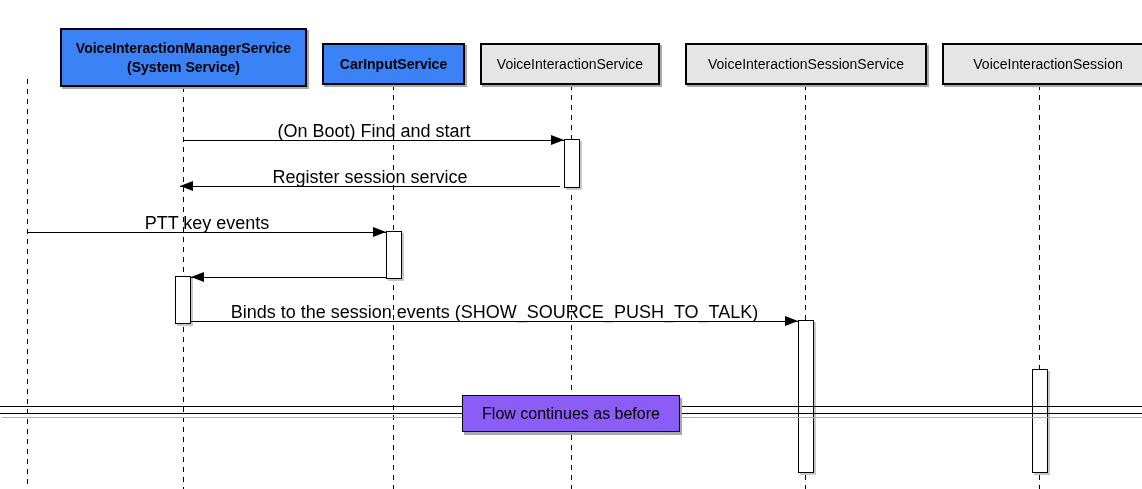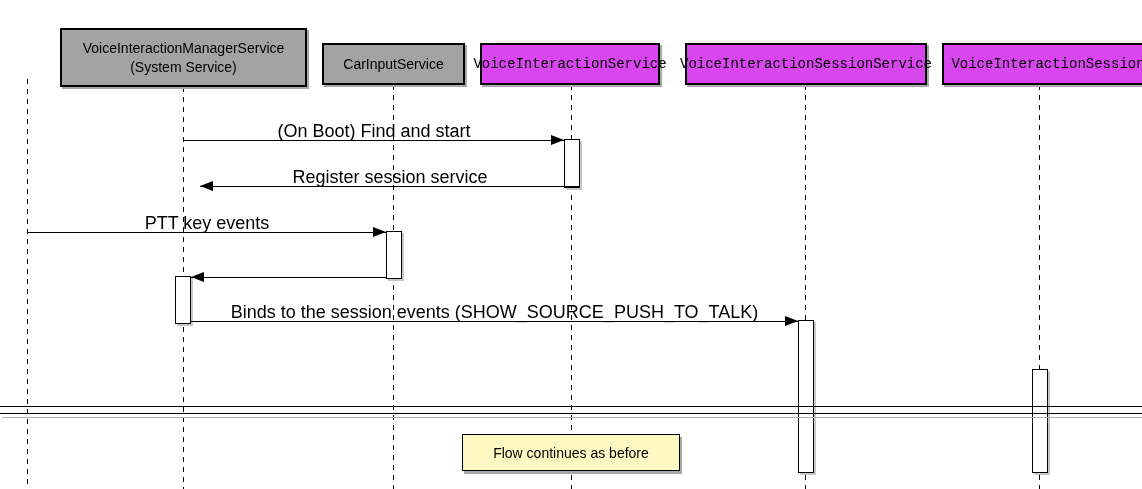--- a/index.html
+++ b/index.html
@@ -13,22 +13,22 @@
     background:repeating-linear-gradient(to bottom,#000 0 5px,transparent 5px 10px);
   }
   
   .participant {
     position:absolute; z-index:4; border:2px solid #000;
     box-shadow:2px 2px 0 #a9a9a9;
     display:flex; align-items:center; justify-content:center;
     font-size:14px; line-height:19px; text-align:center; white-space:pre-line;
     box-sizing:border-box;
   }
-  .participant.cyan  { background:#a3a3a3; }
-  .participant.green { background:#d946ef;font-family:Liberation Mono, monospace; }
+  .participant.cyan  { background:#3b82f6;font-weight:bold; }
+  .participant.green { background:#e5e5e5; }
   
   .actor { position:absolute; z-index:4; text-align:center; }
   .actor svg { display:block; margin:0 auto; }
   .actor-label { font-size:14px; margin-top:1px; }
   
   .activation {
     position:absolute; width:16px; z-index:2; background:#fff;
     border:1.6px solid #000; box-sizing:border-box; box-shadow:2px 2px 0 #c8c8c8;
   }
   
@@ -38,23 +38,23 @@
     font-size:18px; line-height:16px; text-align:center; white-space:nowrap;
   }
   .msg-line { position:absolute; left:0; right:0; top:17px; border-top:1.5px solid #000; }
   .msg-arrow { position:absolute; width:0; height:0; top:12px; }
   .msg-arrow.right { right:0; border-top:5.5px solid transparent; border-bottom:5.5px solid transparent; border-left:13px solid #000; }
   .msg-arrow.left  { left:0;  border-top:5.5px solid transparent; border-bottom:5.5px solid transparent; border-right:13px solid #000; }
   
   .divider-line { position:absolute; left:0; width:1142px; border-top:1.6px solid #000; z-index:5; }
   .divider-shadow { position:absolute; left:2px; width:1140px; border-top:1.6px solid #b0b0b0; z-index:5; }
   .divider-label-box {
-    position:absolute; z-index:7; background:#fef9c3; border:1.8px solid #000;
+    position:absolute; z-index:7; background:#8b5cf6; border:1.8px solid #000;
     box-shadow:2px 3px 0 #a9a9a9; box-sizing:border-box;
-    display:flex; align-items:center; justify-content:center; font-size:14px;margin-top:39px;
+    display:flex; align-items:center; justify-content:center; font-size:16px;
   }
 </style>
 </head>
 <body>
 
 <div class="diagram">
 
   <div class="lifeline" style="left:26.5px; top:79px;  height:410px"></div>
   <div class="lifeline" style="left:182.5px; top:87px; height:402px"></div>
   <div class="lifeline" style="left:393px; top:85px;  height:404px"></div>
@@ -79,21 +79,21 @@
   <div class="divider-line" style="top:405.5px"></div>
   <div class="divider-line" style="top:412.5px"></div>
   <div class="divider-shadow" style="top:417px"></div>
 
   <div class="message" style="left:184px; top:123px; width:380px">
     <div class="msg-label">(On Boot) Find and start</div>
     <div class="msg-line"></div>
     <div class="msg-arrow right"></div>
   </div>
 
-  <div class="message" style="left:200px; top:169px; width:380px">
+  <div class="message" style="left:180px; top:169px; width:380px">
     <div class="msg-label">Register session service</div>
     <div class="msg-line"></div>
     <div class="msg-arrow left"></div>
   </div>
 
   <div class="message" style="left:28px; top:215px; width:358px">
     <div class="msg-label">PTT key events</div>
     <div class="msg-line"></div>
     <div class="msg-arrow right"></div>
   </div>

